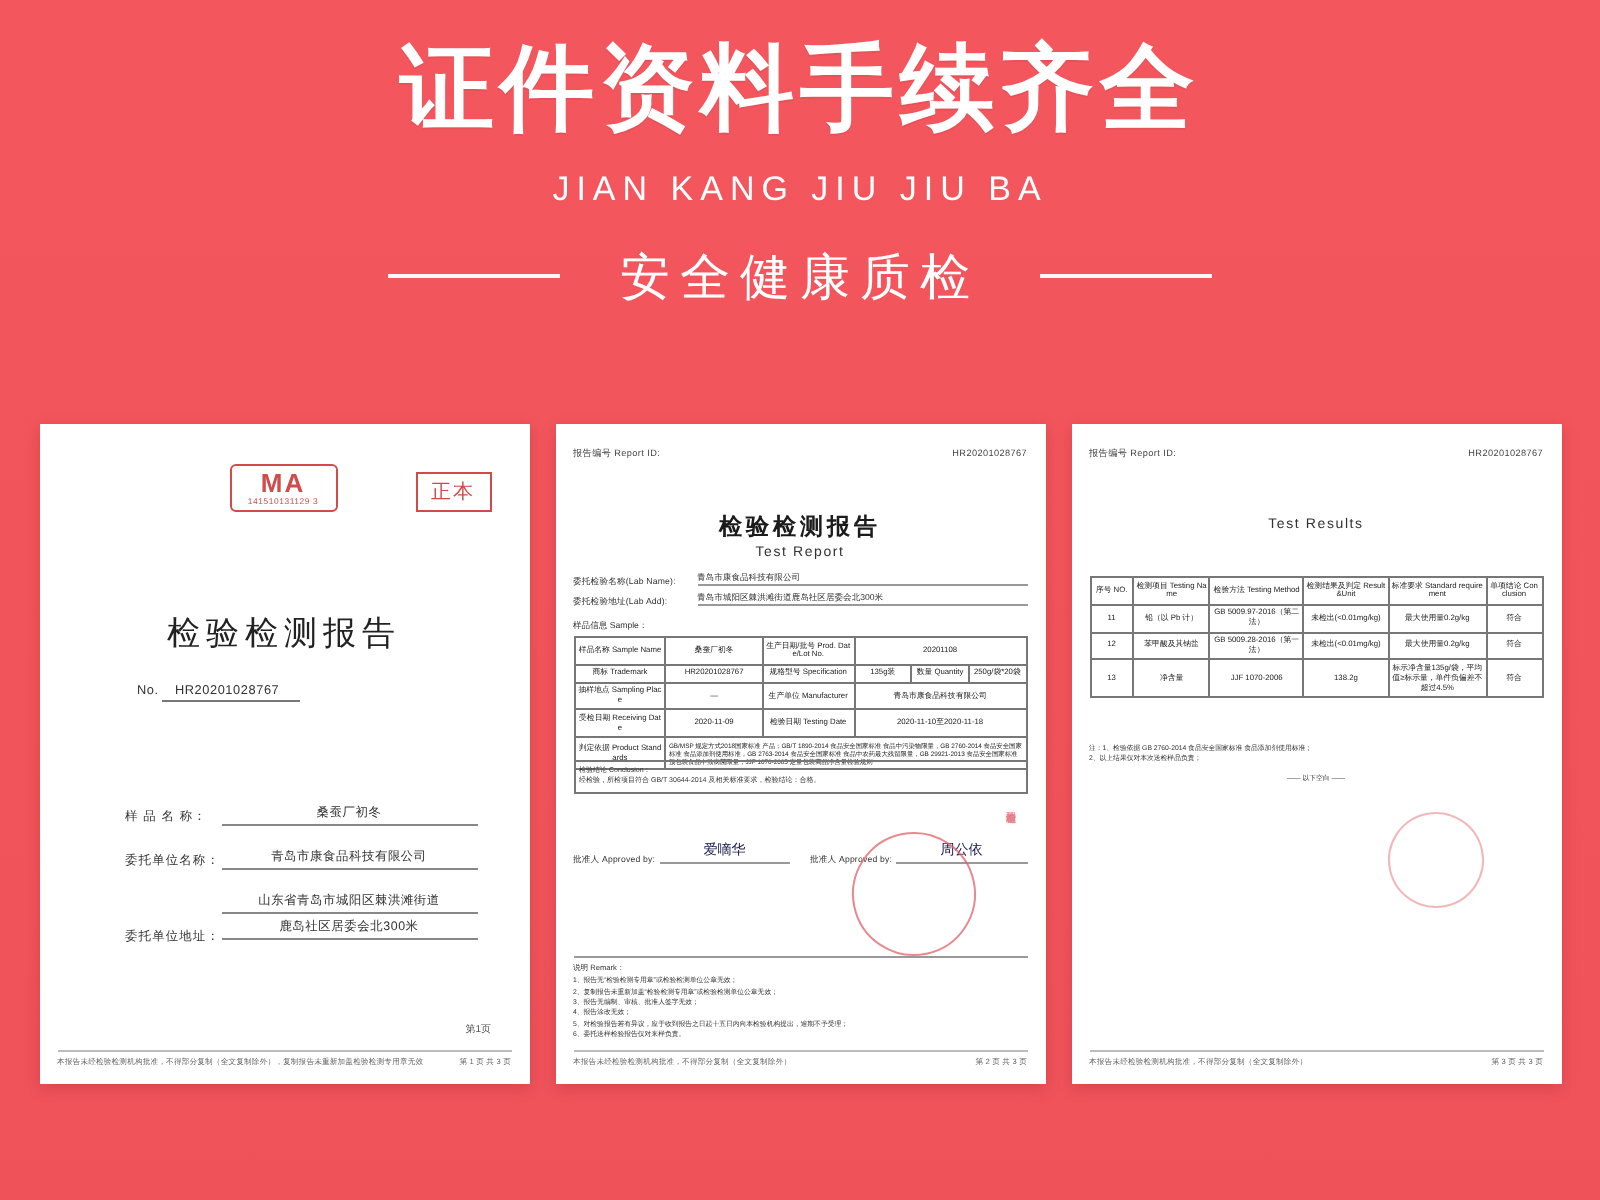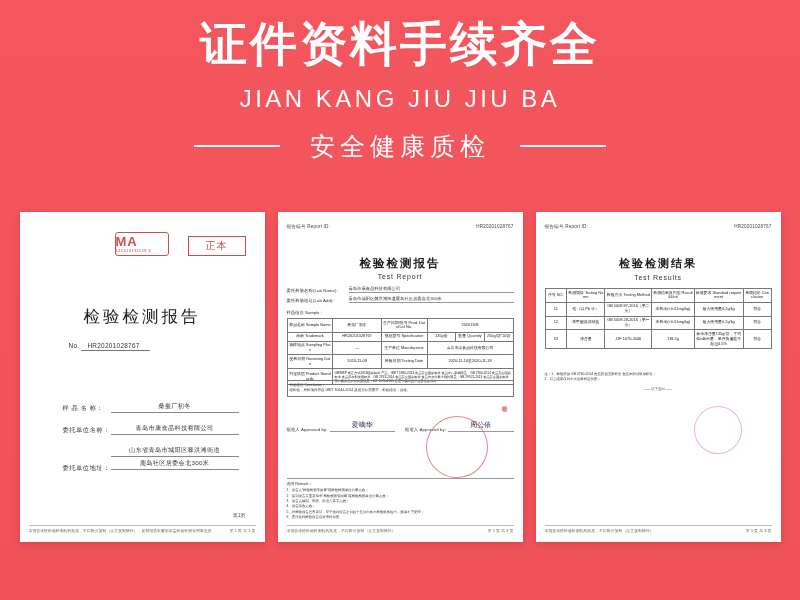--- a/index.html
+++ b/index.html
@@ -28,21 +28,21 @@
   }
   .headline {
     font-size: 47px;
     font-weight: bold;
     letter-spacing: 3px;
     line-height: 1.12;
     text-shadow: 0 1px 0 rgba(0,0,0,0.05);
   }
   .subline {
     margin-top: 14px;
-    font-size: 24px;
+    font-size: 17px;
     letter-spacing: 3.5px;
     font-weight: normal;
   }
   .divider-row {
     margin-top: 17px;
     display: flex;
     align-items: center;
     justify-content: center;
     gap: 30px;
   }
@@ -88,20 +88,21 @@
   }
 
   
   .ma-box {
     position: absolute;
     left: 86px;
     top: 12px;
     width: 52px;
     border: 1.4px solid #d34a4a;
     border-radius: 3px;
+    text-align: center;
     padding: 2px 0 1px;
     color: #d34a4a;
   }
   .ma-box .ma-text {
     font-size: 13px;
     font-weight: bold;
     letter-spacing: 1px;
     line-height: 1;
   }
   .ma-box .ma-num {
@@ -109,21 +110,21 @@
     letter-spacing: 0.3px;
     line-height: 1.4;
   }
   .zb-box {
     position: absolute;
     right: 10px;
     top: 16px;
     border: 1.3px solid #d34a4a;
     color: #d34a4a;
     font-size: 10px;
-    padding: 2px 17px;
+    padding: 2px 7px;
     letter-spacing: 1px;
   }
   .d1-title {
     position: absolute;
     top: 86px;
     left: 0;
     width: 100%;
     text-align: center;
     font-size: 16.5px;
     letter-spacing: 3px;
@@ -573,21 +574,20 @@
     </div>
 
     <div class="doc">
       <div class="doc-inner">
         <div class="top-meta">
           <span>报告编号 Report ID:</span>
           <span>HR20201028767</span>
         </div>
 
         <div class="d3-title">
-          <div class="cn">检验检测结果</div>
           <div class="en">Test Results</div>
         </div>
 
         <div class="tbl-wrap-3">
           <table class="tbl">
             <tbody>
                 <tr>
               <th style="width:9%">序号
 NO.</th>
               <th style="width:17%">检测项目

